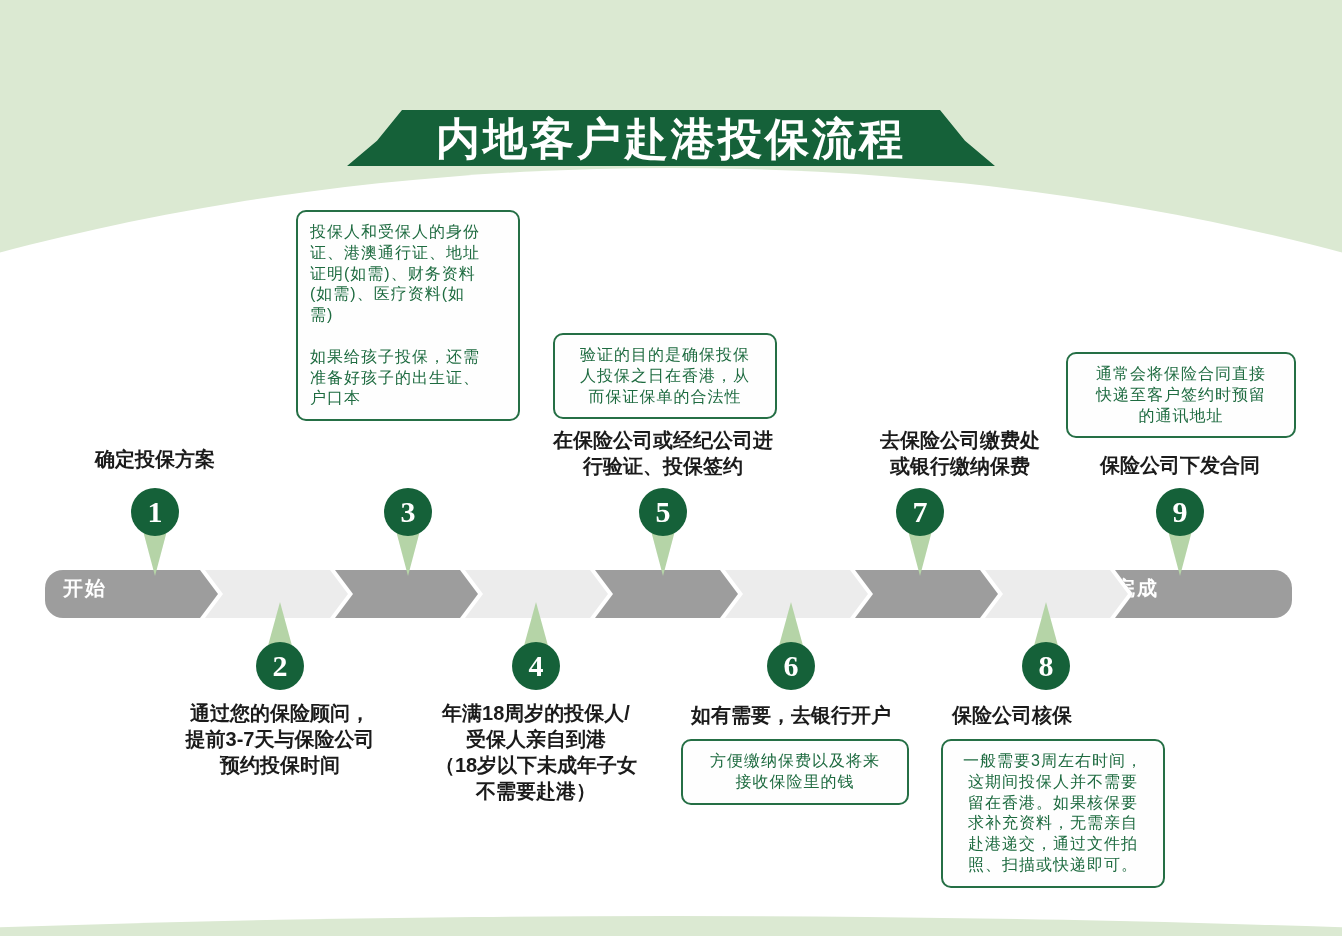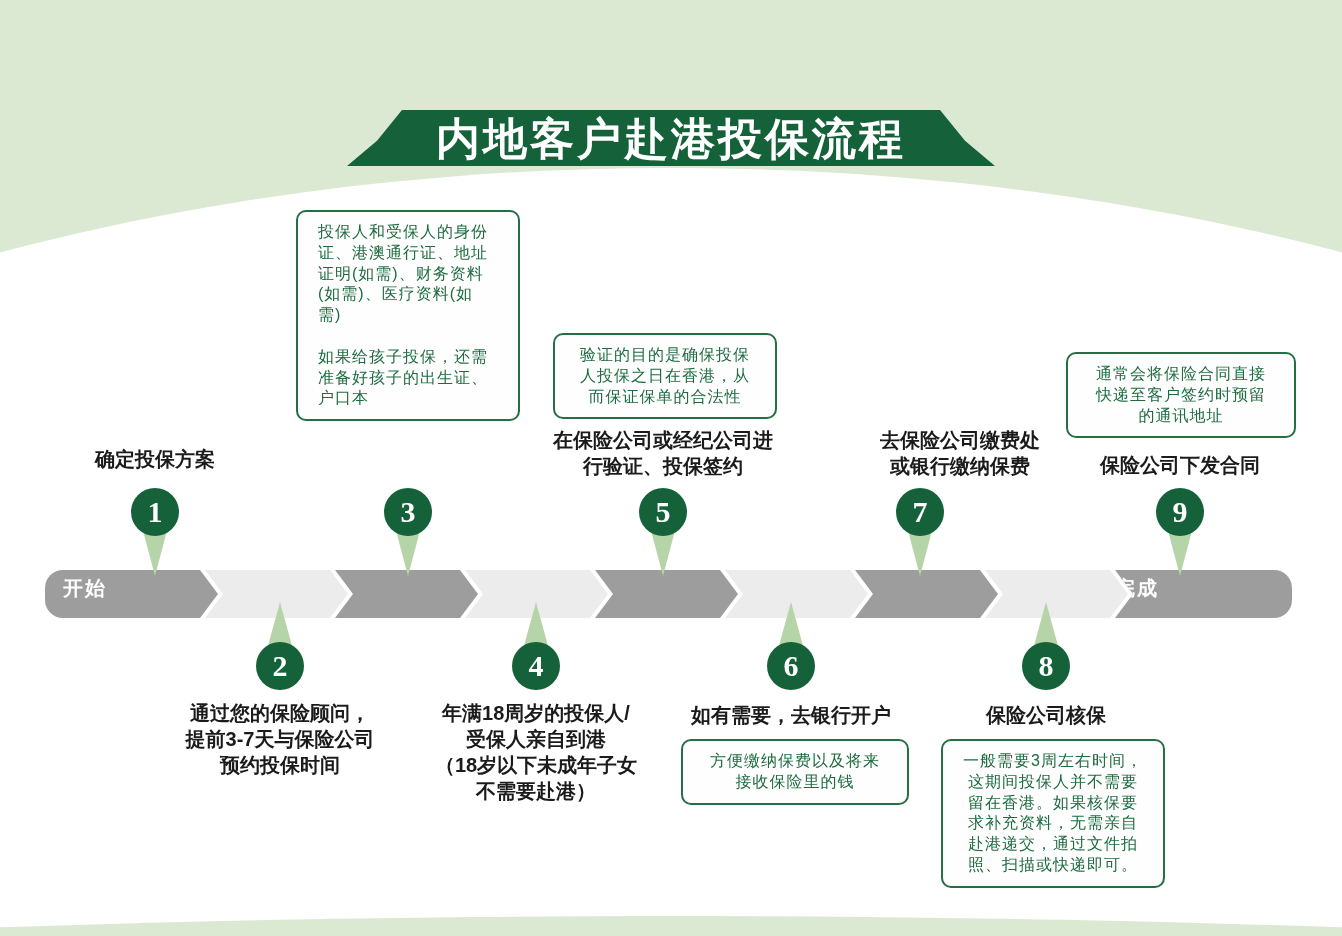--- a/index.html
+++ b/index.html
@@ -62,27 +62,27 @@
   .step-label { position:absolute; transform:translateX(-50%); text-align:center;
     color:#1b1b1b; font-weight:bold; font-size:20px; line-height:1.3;
     white-space:pre-line; z-index:3; width:340px; }
   .l1 { left:155px;  top:446px; }
   .l2 { left:280px;  top:700px; }
   .l3 { left:408px;  top:452px; }
   .l4 { left:536px;  top:700px; }
   .l5 { left:663px;  top:427px; }
   .l6 { left:791px;  top:702px; }
   .l7 { left:960px;  top:427px; }
-  .l8 { left:1046px; top:702px; }
+  .l8 { left:1012px; top:702px; }
   .l9 { left:1180px; top:452px; }
   
   .note { position:absolute; background:#fefefe; border:2px solid #256f45; border-radius:10px;
     color:#1e6b40; font-size:16px; line-height:1.3; letter-spacing:1px;
     padding:10px 8px; text-align:center; white-space:pre-line; z-index:3; }
-  .note-left { text-align:left; padding:10px 20px; }
+  .note-left { text-align:left; padding:10px 12px; }
   .n3 { left:296px;  top:210px; width:224px; }
   .n4 { left:426px;  top:814px; width:222px; }
   .n5 { left:553px;  top:333px; width:224px; }
   .n6 { left:681px;  top:739px; width:228px; }
   .n8 { left:941px;  top:739px; width:224px; }
   .n9 { left:1066px; top:352px; width:230px; }
 </style>
 </head>
 <body>
 

